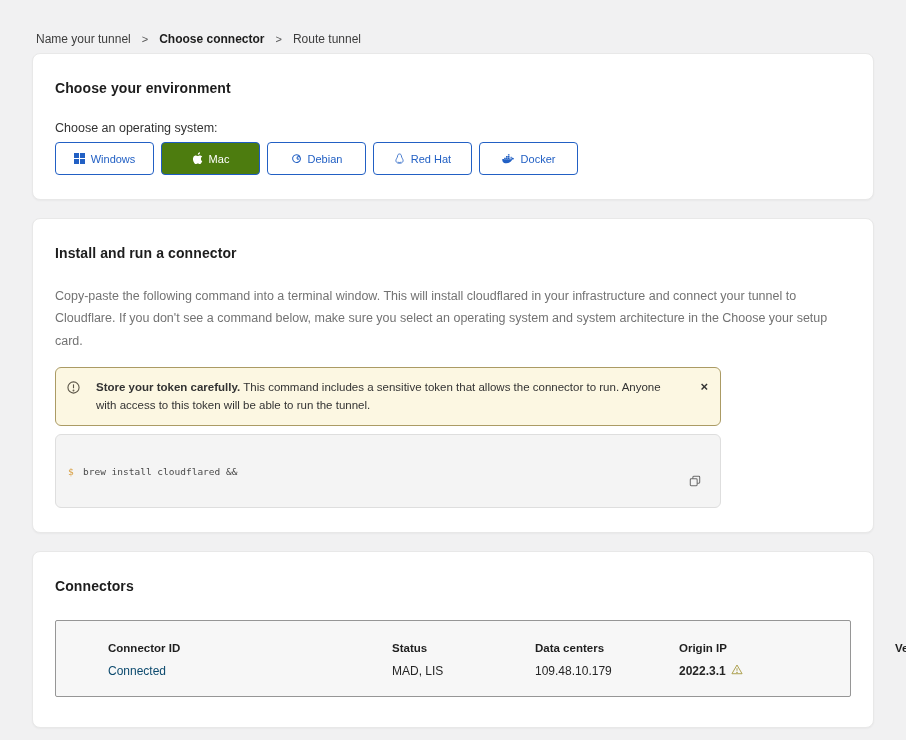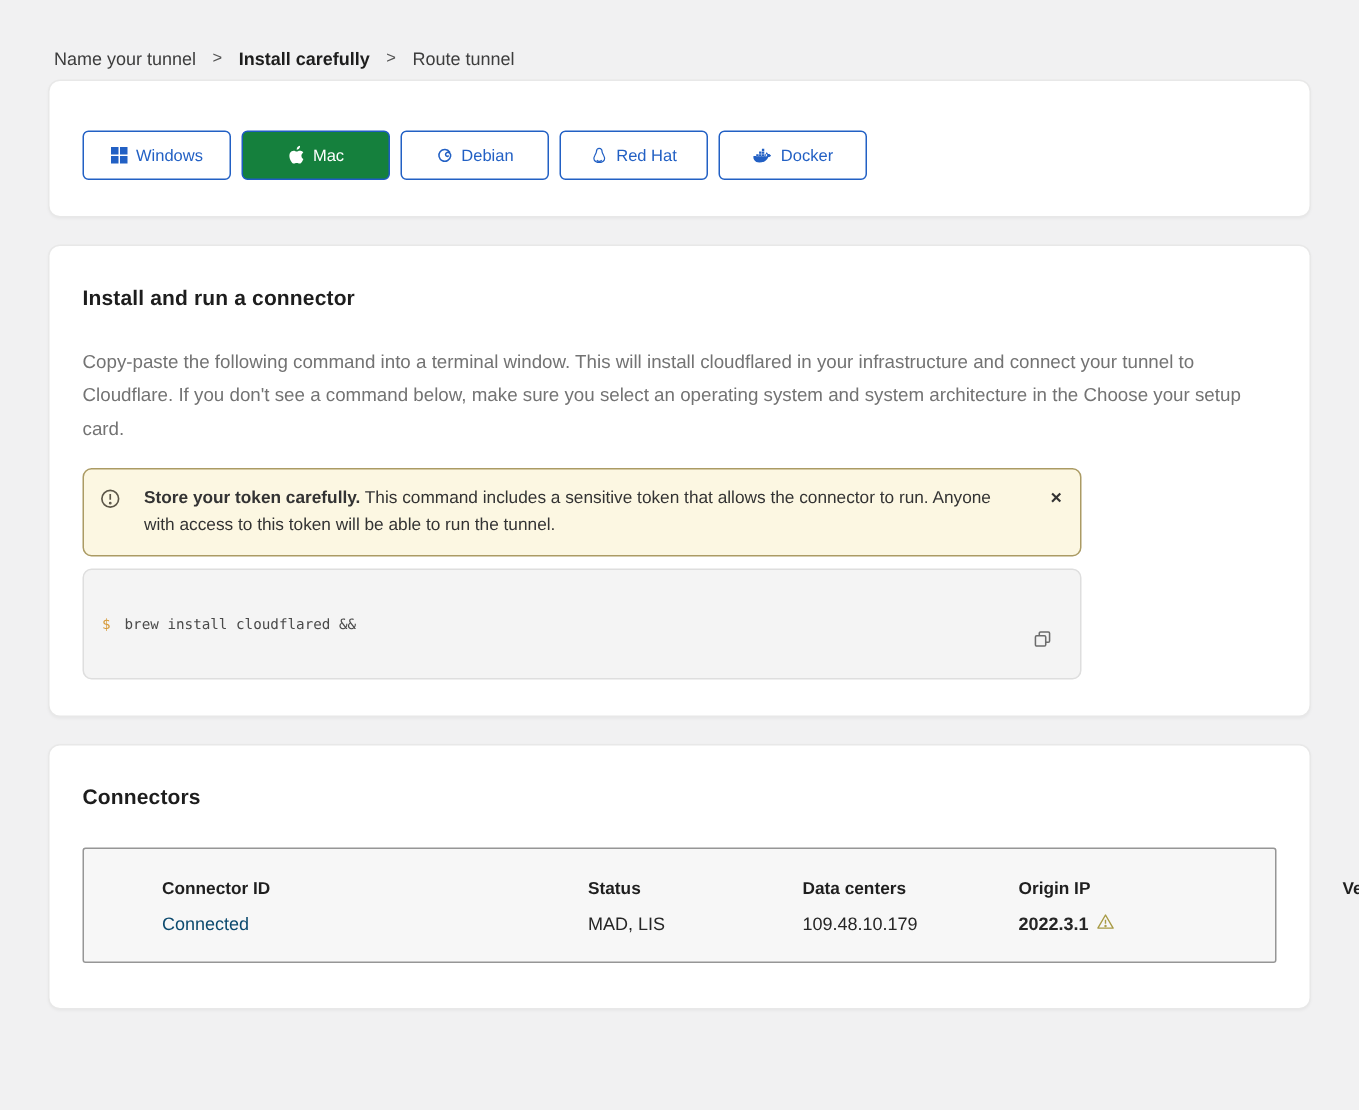--- a/index.html
+++ b/index.html
@@ -33,21 +33,21 @@
 
   
   .os-label { margin-top: 25px; font-size: 12.5px; color: #333; }
   .os-row { display: flex; gap: 7px; margin-top: 7px; }
   .os-btn {
     width: 99px; height: 33px;
     display: flex; align-items: center; justify-content: center; gap: 6px;
     background: #fff; border: 1px solid #2260c4; border-radius: 4px;
     color: #2260c4; font-size: 11px; font-family: inherit; cursor: pointer;
   }
-  .os-btn.selected { background: #15803d; border-color: #1e5cc4; color: #fff; }
+  .os-btn.selected { background: #4d7c0f; border-color: #1e5cc4; color: #fff; }
   .os-btn svg { display: block; }
   .win-grid { display: grid; grid-template-columns: 5px 5px; grid-template-rows: 5px 5px; gap: 1px; }
   .win-grid span { background: currentColor; }
 
   
   .install-desc {
     margin-top: 24px; font-size: 12.5px; color: #737373; line-height: 1.78;
     max-width: 800px;
   }
   .warn-banner {
@@ -89,26 +89,28 @@
   .conn-cell { font-size: 12px; color: #262626; }
   .status-connected { color: #0c4a6e; }
   .version-cell { display: flex; align-items: center; gap: 5px; font-weight: bold; }
 </style>
 </head>
 <body>
 
 <nav class="breadcrumb">
   <span class="crumb">Name your tunnel</span>
   <span class="crumb-sep">&gt;</span>
-  <span class="crumb active">Install carefully</span>
+  <span class="crumb active">Choose connector</span>
   <span class="crumb-sep">&gt;</span>
   <span class="crumb">Route tunnel</span>
 </nav>
 
 <section class="card">
+  <h2>Choose your environment</h2>
+  <div class="os-label">Choose an operating system:</div>
   <div class="os-row">
 
     <button class="os-btn">
       <span class="win-grid">
           <span></span>
           <span></span>
           <span></span>
           <span></span>
         </span>
       <span>Windows</span>

